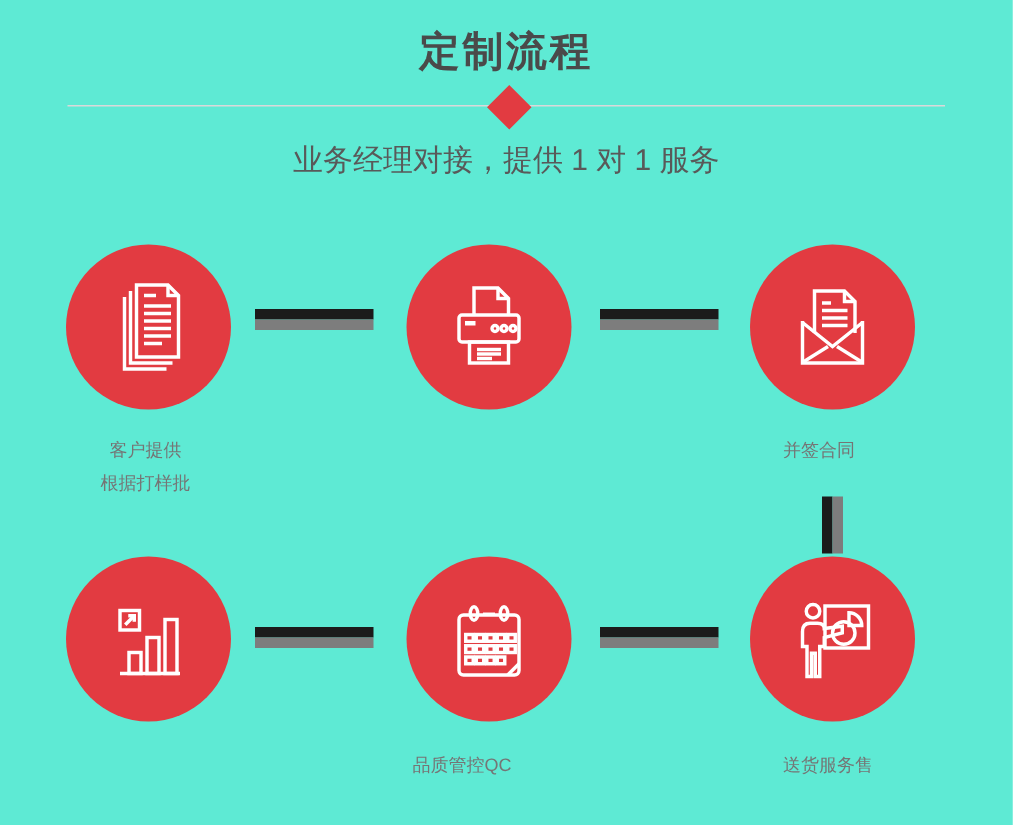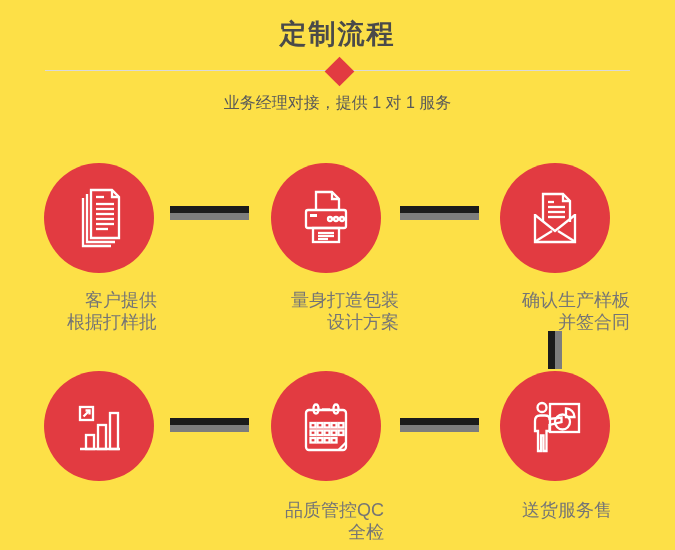--- a/index.html
+++ b/index.html
@@ -6,50 +6,50 @@
     --accent-red:#e23b41;
     --title-gray:#4a4a4a;
     --subtitle-gray:#595959;
     --label-gray:#757575;
     --connector-black:#1b1b1b;
     --connector-gray:#7d7d7d;
     --divider-gray:#d9d9d9;
   }
   *{margin:0;padding:0;box-sizing:border-box;}
   body{background:#fff;font-family:"Liberation Sans","DejaVu Sans",sans-serif;}
-  .stage{position:relative;width:675px;height:550px;background:#fde047;overflow:hidden;}
+  .stage{position:relative;width:675px;height:550px;background:#5eead4;overflow:hidden;}
 
   .page-title{position:absolute;top:16px;left:0;width:100%;text-align:center;
     font-size:27px;font-weight:bold;color:var(--title-gray);letter-spacing:2px;}
   .divider{position:absolute;top:70px;left:45px;right:45px;height:1px;background:var(--divider-gray);}
   .diamond{position:absolute;top:61px;left:329px;width:21px;height:21px;
     background:var(--accent-red);transform:rotate(45deg);}
   .subtitle{position:absolute;top:93px;left:0;width:100%;text-align:center;
-    font-size:16px;color:var(--subtitle-gray);}
+    font-size:20px;color:var(--subtitle-gray);}
 
   .circle{position:absolute;width:110px;height:110px;border-radius:50%;
     background:var(--accent-red);display:flex;align-items:center;justify-content:center;}
   .circle svg{width:64px;height:64px;}
   .icon-stroke{fill:none;stroke:#fff;stroke-width:2.3;}
 
-  .step-label{position:absolute;font-size:18px;line-height:22px;color:var(--label-gray);
-    text-align:right;white-space:nowrap;}
+  .step-label{position:absolute;font-size:12px;line-height:22px;color:var(--label-gray);
+    text-align:center;white-space:nowrap;}
 
   .h-connector{position:absolute;width:79px;height:14px;}
   .h-connector .half-top{height:7px;background:var(--connector-black);}
   .h-connector .half-bottom{height:7px;background:var(--connector-gray);}
   .v-connector{position:absolute;width:14px;height:38px;display:flex;}
   .v-connector .half-left{width:7px;background:var(--connector-black);}
   .v-connector .half-right{width:7px;background:var(--connector-gray);}
 
   
   #c1{left:44px;top:163px;} #c2{left:271px;top:163px;} #c3{left:500px;top:163px;}
   #c4{left:44px;top:371px;} #c5{left:271px;top:371px;} #c6{left:500px;top:371px;}
   #l1{left:67px;top:289px;} #l2{left:291px;top:289px;} #l3{left:522px;top:289px;}
-  #l4{left:67px;top:499px;} #l5{left:285px;top:499px;} #l6{left:522px;top:499px;}
+  #l4{left:67px;top:499px;} #l5{left:275px;top:499px;} #l6{left:522px;top:499px;}
   #hc1{left:170px;top:206px;} #hc2{left:400px;top:206px;}
   #hc3{left:170px;top:418px;} #hc4{left:400px;top:418px;}
   #vc1{left:548px;top:331px;}
 </style>
 </head>
 <body>
 
 <div class="stage">
 
   <div class="page-title">定制流程</div>
@@ -176,29 +176,23 @@
   </div>
   <div class="h-connector" id="hc4">
     <div class="half-top"></div>
       <div class="half-bottom"></div>
   </div>
 
   <div class="step-label" id="l1">
     <div>客户提供</div>
     <div>根据打样批</div>
   </div>
-  <div class="step-label" id="l2">
-    <div>量身打造包装</div>
-    <div>设计方案</div>
-  </div>
   <div class="step-label" id="l3">
-    <div>确认生产样板</div>
     <div>并签合同</div>
   </div>
   <div class="step-label" id="l5">
     <div>品质管控QC</div>
-    <div>全检</div>
   </div>
   <div class="step-label" id="l6">
     <div>送货服务售</div>
   </div>
 
 </div>
 
 </body></html>

